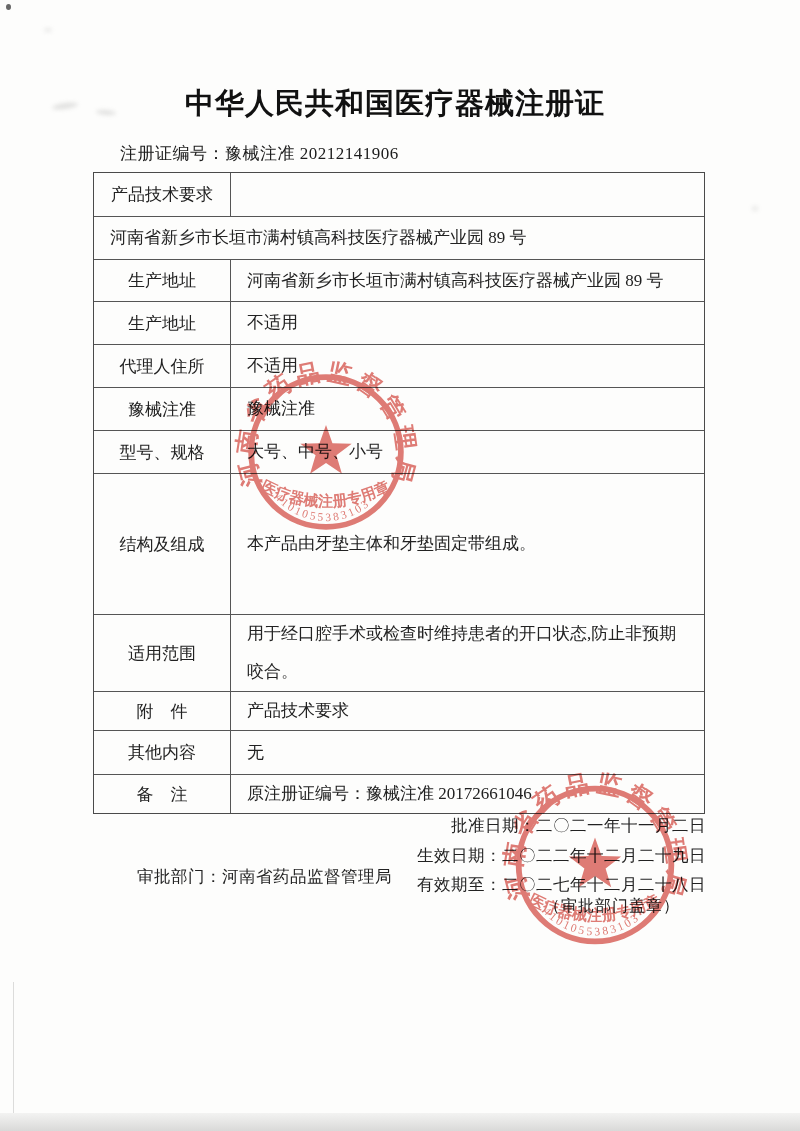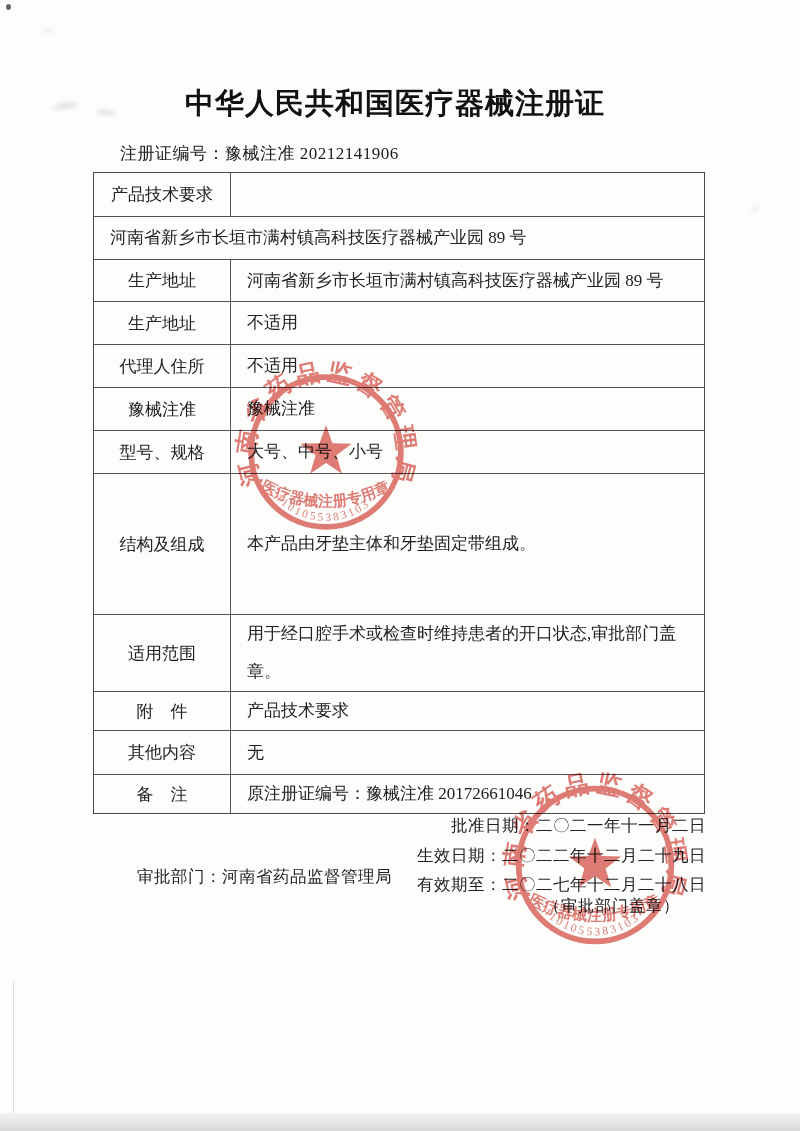--- a/index.html
+++ b/index.html
@@ -126,21 +126,21 @@
       </div>
       <div class="cell-value">
         <span class="val">本产品由牙垫主体和牙垫固定带组成。</span>
       </div>
     </div>
     <div class="row" style="height: 77px;">
       <div class="cell-label">
         <span>适用范围</span>
       </div>
       <div class="cell-value">
-        <span class="val">用于经口腔手术或检查时维持患者的开口状态,审批部门盖章。</span>
+        <span class="val">用于经口腔手术或检查时维持患者的开口状态,防止非预期咬合。</span>
       </div>
     </div>
     <div class="row" style="height: 39px;">
       <div class="cell-label">
         <span>附　件</span>
       </div>
       <div class="cell-value">
         <span class="val">产品技术要求</span>
       </div>
     </div>

